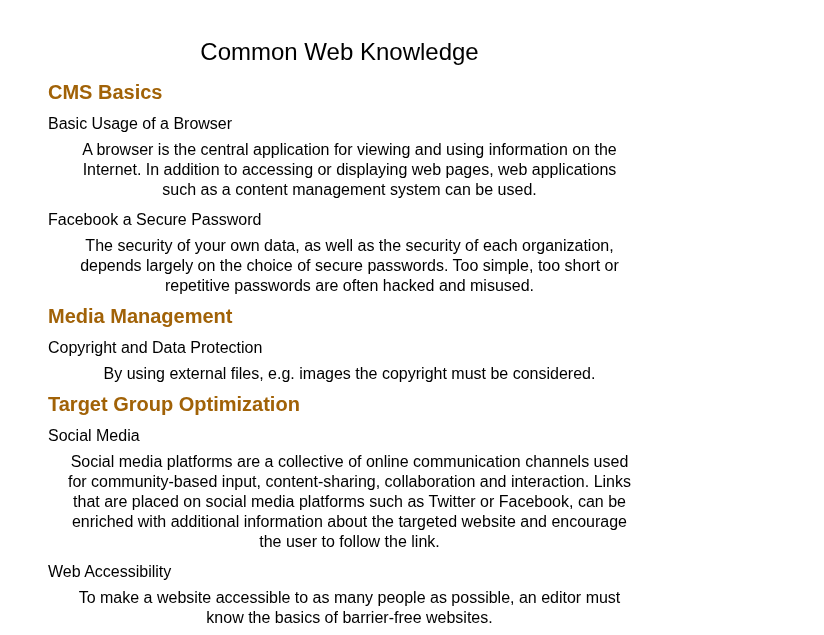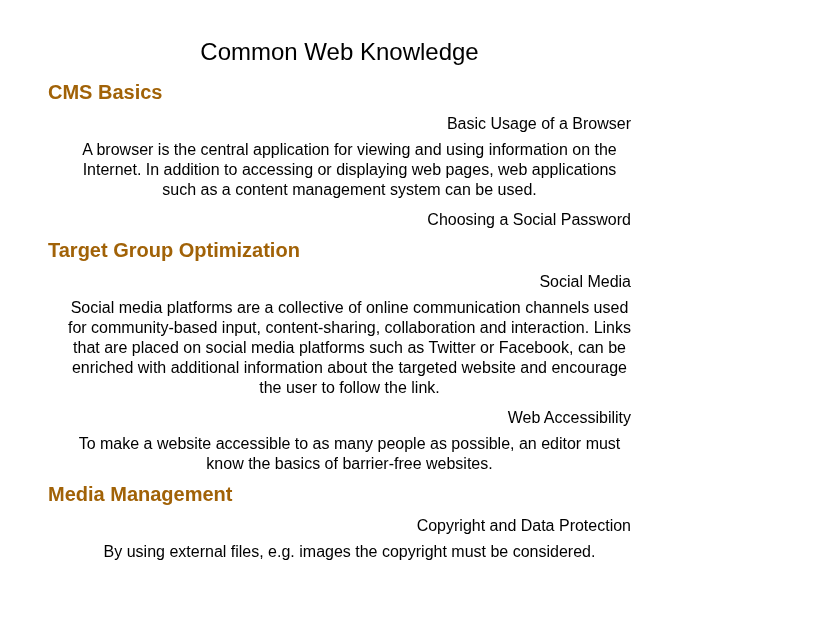--- a/index.html
+++ b/index.html
@@ -39,21 +39,20 @@
   }
   dl.topic-list {
     margin: 0;
     padding: 0;
   }
   dt.topic-title {
     font-size: 16px;
     font-weight: 400;
     line-height: 20px;
     margin: 10px 0 6px 0;
-    text-align: right;
   }
   dd.topic-description {
     margin: 0 0 0 20px;
     padding: 0;
     text-align: center;
   }
   dd.topic-description p {
     margin: 0;
     font-size: 16px;
     line-height: 20px;
@@ -67,41 +66,44 @@
 
   <h1 class="doc-title">Common Web Knowledge</h1>
 
   <section>
     <h2 class="section-heading">CMS Basics</h2>
     <dl class="topic-list">
       <dt class="topic-title">Basic Usage of a Browser</dt>
       <dd class="topic-description">
         <p>A browser is the central application for viewing and using information on the Internet. In addition to accessing or displaying web pages, web applications such as a content management system can be used.</p>
       </dd>
-      <dt class="topic-title">Choosing a Social Password</dt>
+      <dt class="topic-title">Facebook a Secure Password</dt>
+      <dd class="topic-description">
+        <p>The security of your own data, as well as the security of each organization, depends largely on the choice of secure passwords. Too simple, too short or repetitive passwords are often hacked and misused.</p>
+      </dd>
+    </dl>
+  </section>
+
+  <section>
+    <h2 class="section-heading">Media Management</h2>
+    <dl class="topic-list">
+      <dt class="topic-title">Copyright and Data Protection</dt>
+      <dd class="topic-description">
+        <p>By using external files, e.g. images the copyright must be considered.</p>
+      </dd>
     </dl>
   </section>
 
   <section>
     <h2 class="section-heading">Target Group Optimization</h2>
     <dl class="topic-list">
       <dt class="topic-title">Social Media</dt>
       <dd class="topic-description">
         <p>Social media platforms are a collective of online communication channels used for community-based input, content-sharing, collaboration and interaction. Links that are placed on social media platforms such as Twitter or Facebook, can be enriched with additional information about the targeted website and encourage the user to follow the link.</p>
       </dd>
       <dt class="topic-title">Web Accessibility</dt>
       <dd class="topic-description">
         <p>To make a website accessible to as many people as possible, an editor must know the basics of barrier-free websites.</p>
       </dd>
     </dl>
   </section>
 
-  <section>
-    <h2 class="section-heading">Media Management</h2>
-    <dl class="topic-list">
-      <dt class="topic-title">Copyright and Data Protection</dt>
-      <dd class="topic-description">
-        <p>By using external files, e.g. images the copyright must be considered.</p>
-      </dd>
-    </dl>
-  </section>
-
 </div>
 
 </body></html>

